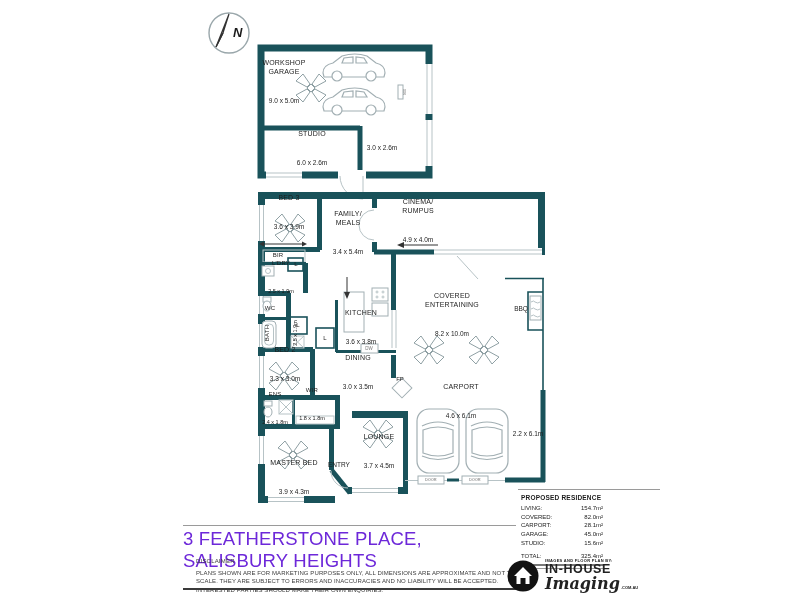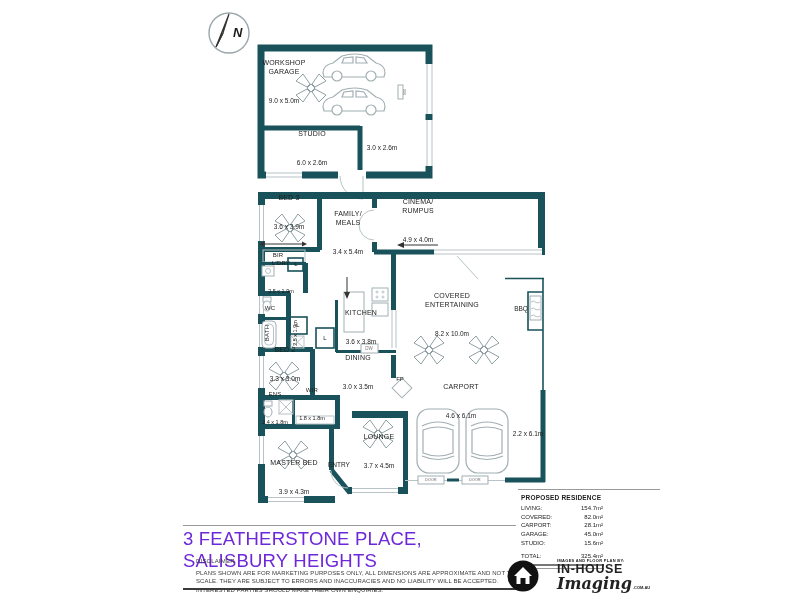--- a/index.html
+++ b/index.html
@@ -28,21 +28,21 @@
   .disclaimer{position:absolute;left:196px;top:558px;width:330px;color:#3c3c3c;}
   .disclaimer h4{margin:0 0 5px 0;font-size:6px;font-weight:normal;letter-spacing:.2px;}
   .disclaimer p{margin:0;font-size:6px;line-height:1.4;letter-spacing:.1px;}
   .summary{position:absolute;left:518px;top:489px;width:142px;border-top:1px solid #9a9a9a;
            padding-top:4px;}
   .summary .head{font-size:6.5px;font-weight:bold;letter-spacing:.2px;margin:0 0 3px 3px;}
   .srow{display:flex;justify-content:space-between;width:82px;margin-left:3px;
         font-size:6px;line-height:1.45;color:#222;}
   .srow.total{margin-top:5px;}
   .dbl{width:86px;margin-top:3px;border-top:2px solid #777;border-bottom:1px solid #999;height:2px;}
-  .logo{position:absolute;left:506px;top:559px;display:flex;align-items:center;gap:17px;}
+  .logo{position:absolute;left:506px;top:559px;display:flex;align-items:center;gap:5px;}
   .logo-text{display:flex;flex-direction:column;line-height:1.05;color:#222;}
   .logo-tag{font-size:4px;font-weight:bold;letter-spacing:.3px;}
   .logo-name{font-size:12.5px;font-weight:700;letter-spacing:.6px;}
   .logo-script-row{display:flex;align-items:baseline;}
   .logo-script{font-family:"DejaVu Serif",serif;font-style:italic;font-size:16px;font-weight:bold;}
   .logo-suffix{font-size:4px;font-weight:bold;margin-left:1px;}
 </style>
 </head>
 <body>
 

